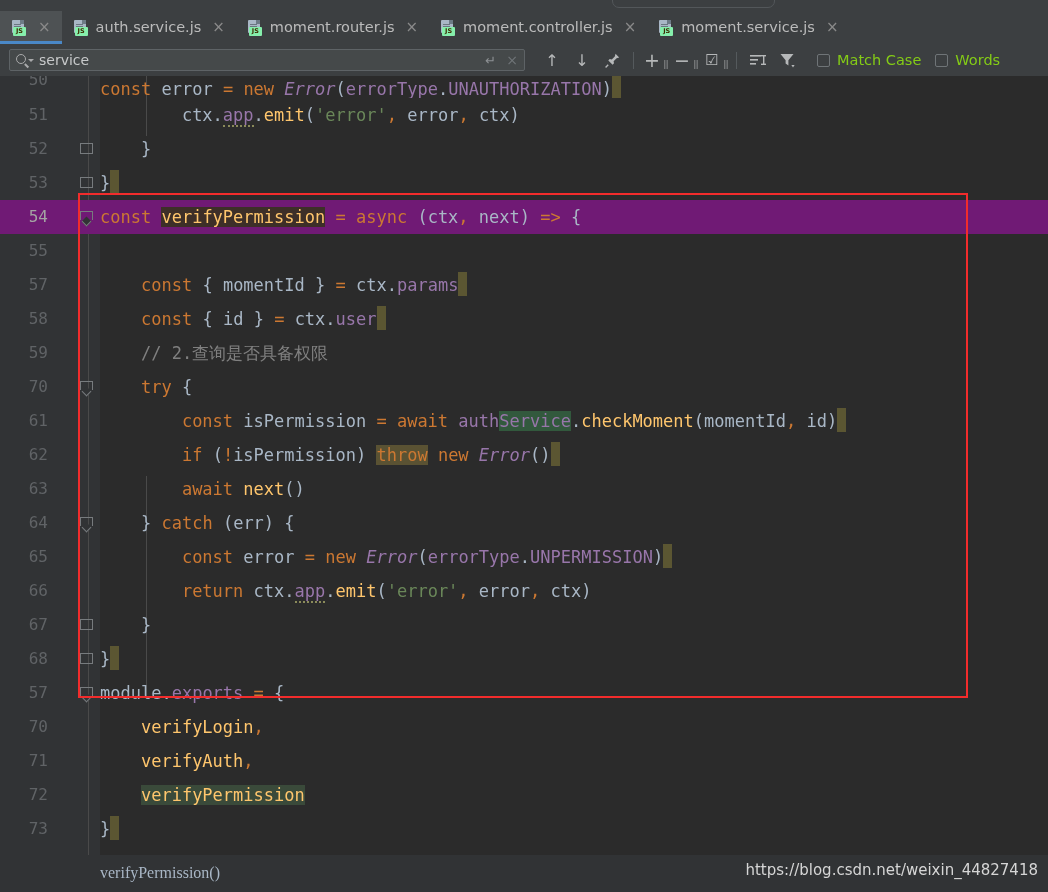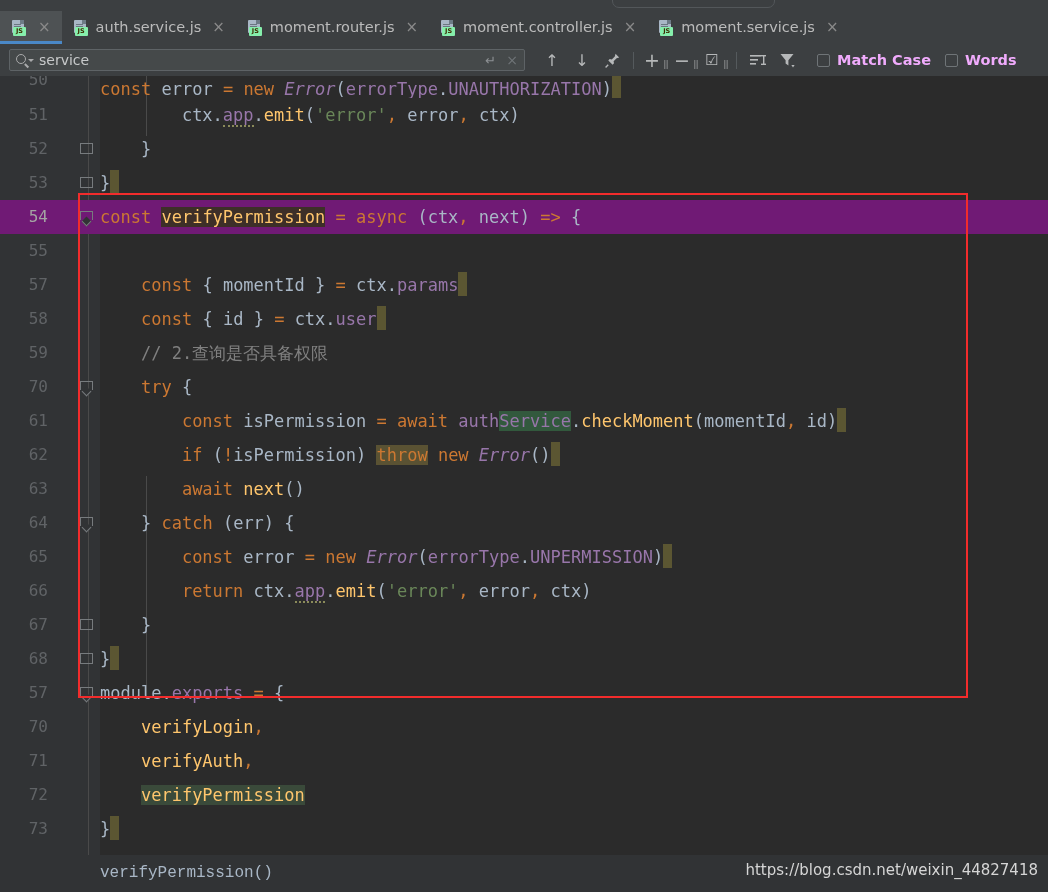--- a/index.html
+++ b/index.html
@@ -112,23 +112,22 @@
   .subglyph {
     position: absolute; right: 2px; bottom: 4px;
     font-size: 8px; color: #a6a8a9; letter-spacing: -0.5px;
   }
   .chk-wrap { display: flex; align-items: center; gap: 7px; margin-left: 14px; }
   .chk {
     width: 13px; height: 13px; border: 1px solid #6f7477;
     border-radius: 2px; background: #3c3f41;
   }
   .chk-label {
-    color: #f0abfc; font-size: 14.5px; white-space: nowrap;
+    color: #84cc16; font-size: 14.5px; white-space: nowrap;
     font-family: "DejaVu Sans", sans-serif;
-    font-weight: bold;
   }
 
   
   .editor {
     position: absolute; left: 0; top: 76px; width: 1048px; height: 779px;
     background: #2b2b2b; overflow: hidden;
   }
   .gutter-bg {
     position: absolute; left: 0; top: 0; width: 60px; height: 100%;
     background: #313335;
@@ -206,21 +205,21 @@
   }
 
   
   .crumb {
     position: absolute; left: 0; top: 855px; width: 1048px; height: 37px;
     background: #313335;
   }
   .crumb-text {
     position: absolute; left: 100px; top: 9px;
     color: #a9b7c6; font-size: 16px;
-    font-family: Liberation Mono, monospace;
+    font-family: Liberation Serif, serif;
   }
   .watermark {
     position: absolute; right: 10px; top: 6px;
     color: #d6d6d6; font-size: 15px;
     font-family: "DejaVu Sans", sans-serif;
   }
   .crumb-gut {
     position: absolute; left: 0; top: 0; width: 14px; height: 37px;
     background: #313335;
   }

